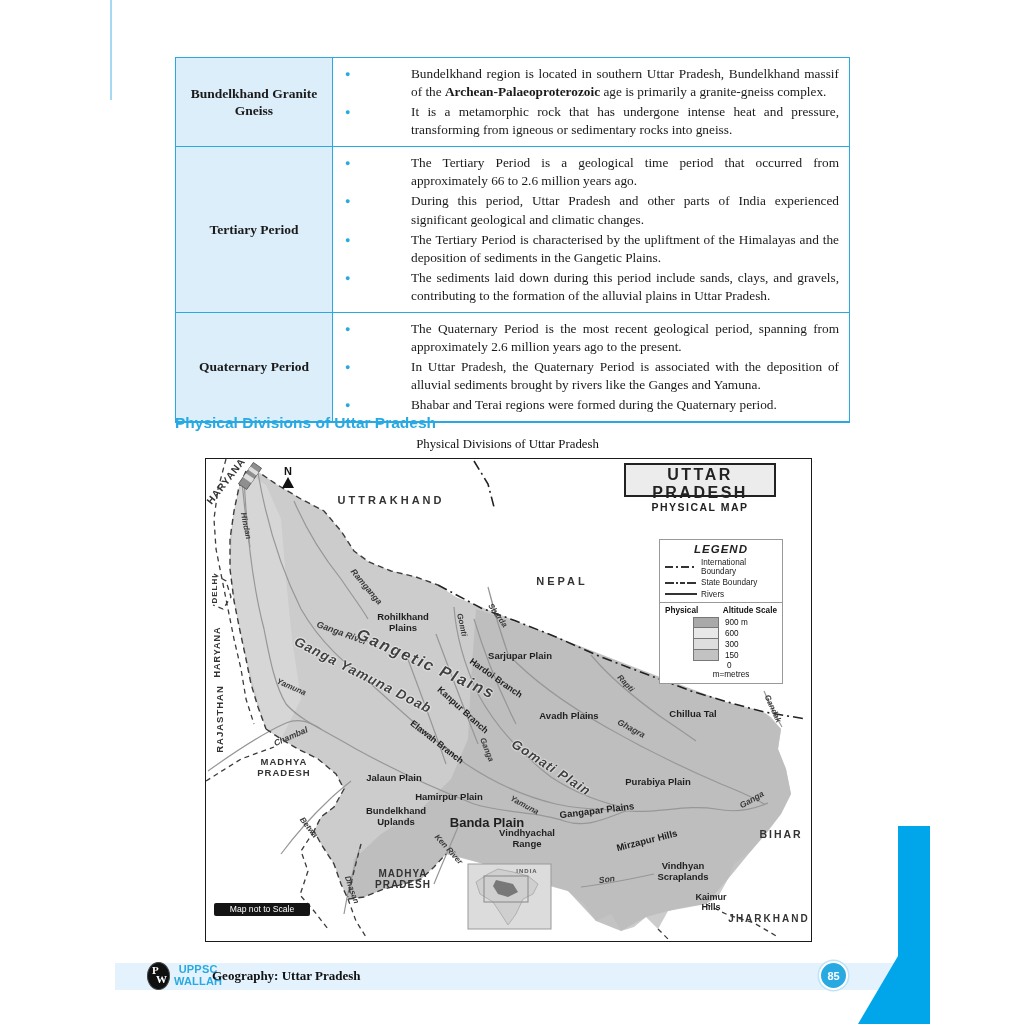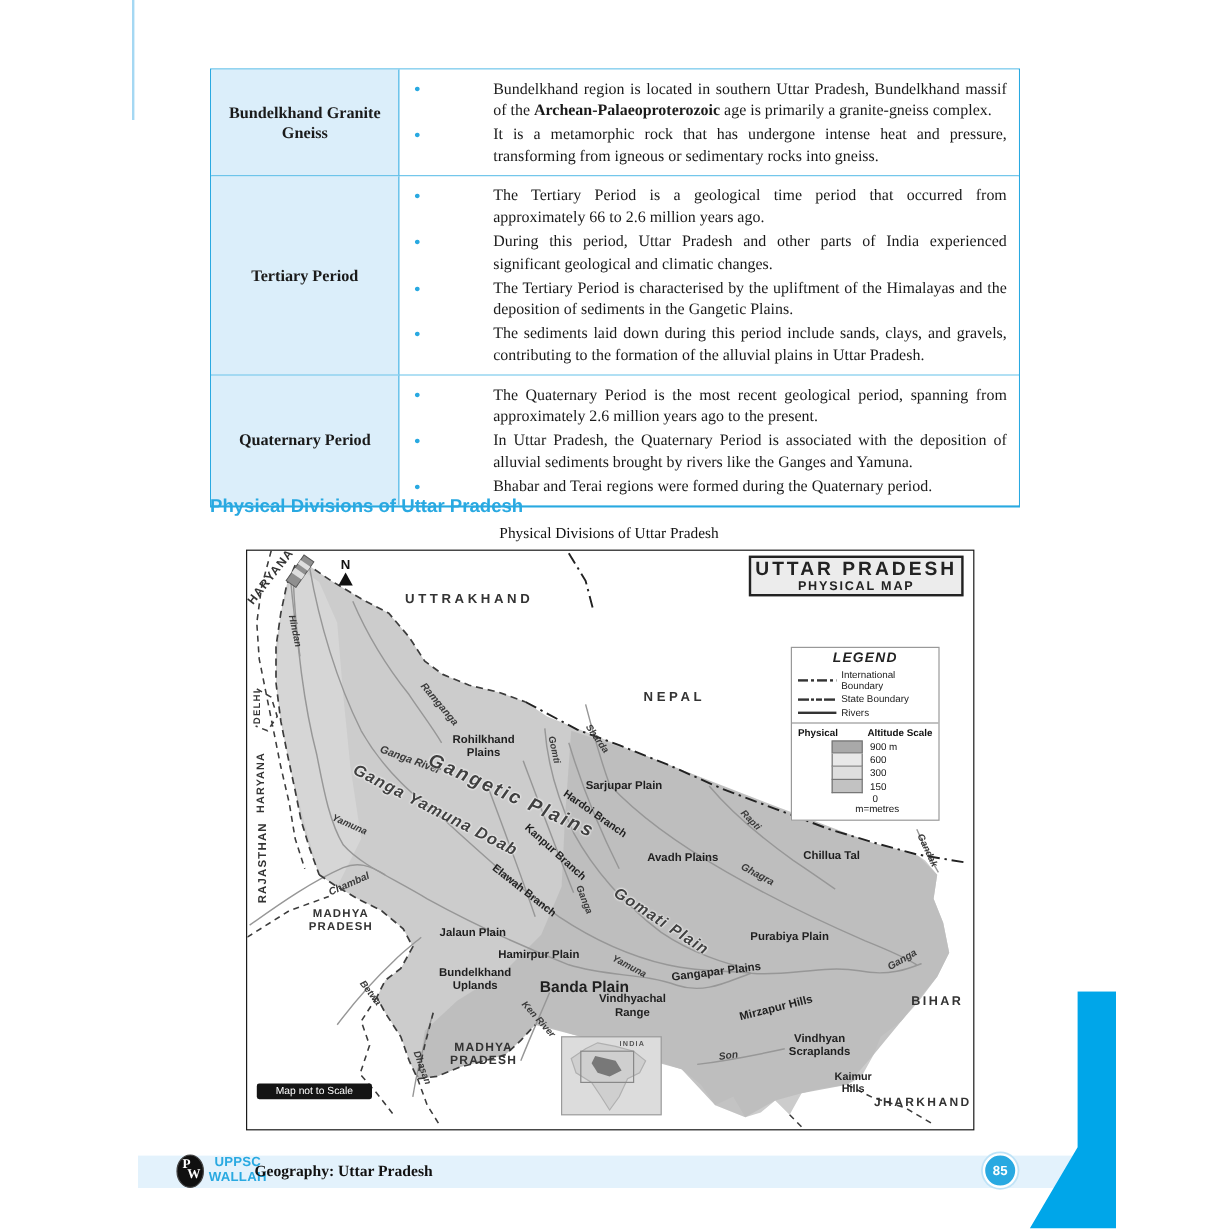--- a/index.html
+++ b/index.html
@@ -35,21 +35,21 @@
   .mlabel{position:absolute;transform:translate(-50%,-50%);white-space:pre-line;text-align:center;
           color:#2d2d2d;line-height:1.12;pointer-events:none;}
   .mlabel.state{font-weight:bold;color:#333;}
   .mlabel.place{font-weight:bold;color:#1f1f1f;}
   .mlabel.river{font-weight:bold;font-style:italic;color:#3a3a3a;}
   .mlabel.river-big{font-weight:bold;font-style:italic;color:#3a3a3a;}
   .mlabel.big{font-weight:bold;font-style:italic;color:#404040;
               text-shadow:0 0 2px #fff,0 0 2px #fff;}
   .mlabel.inset{color:#555;font-weight:bold;}
 
-  #map-title-box{left:418px;top:4px;width:179px;height:34px;background:#ececec;
+  #map-title-box{left:418px;top:4px;width:152px;height:34px;background:#ececec;
                  border:2px solid #222;text-align:center;box-sizing:border-box;}
   #map-title{font-weight:bold;font-size:16px;letter-spacing:2.5px;color:#222;margin-top:1px;}
   #map-subtitle{font-weight:bold;font-size:10.5px;letter-spacing:1.5px;color:#222;margin-top:-1px;}
 
   #legend-box{left:453px;top:80px;width:124px;background:#fff;border:1px solid #999;
               box-sizing:border-box;padding:3px 5px 4px 5px;}
   #legend-title{text-align:center;font-weight:bold;font-style:italic;font-size:11.5px;
                 letter-spacing:1px;color:#222;}
   .legend-row{display:flex;align-items:center;margin:2.5px 0;}
   .legend-sample{width:32px;height:2px;margin-right:4px;flex:0 0 32px;}

